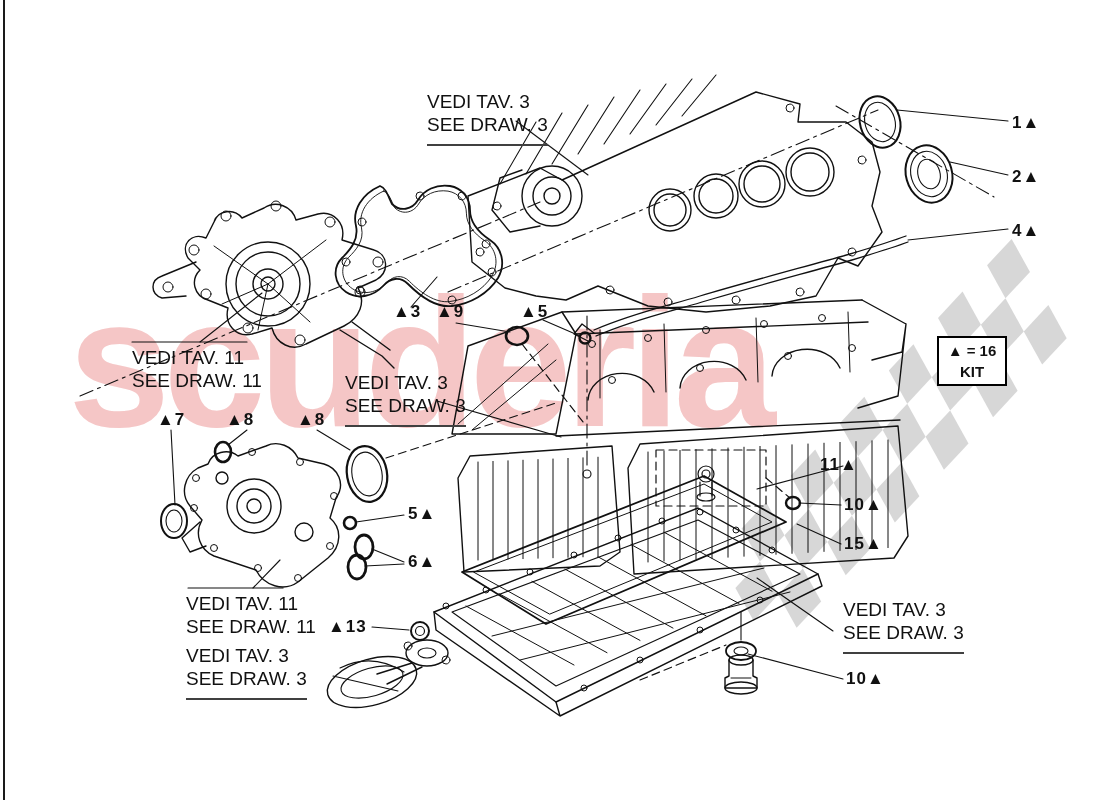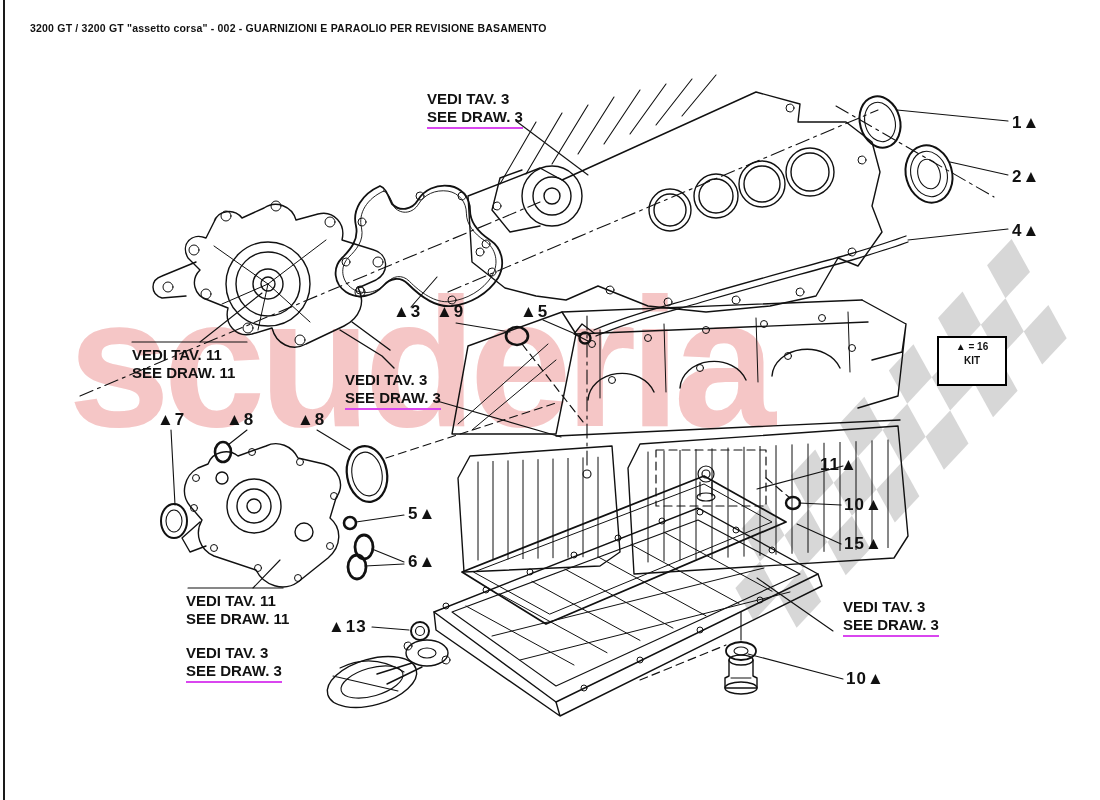--- a/index.html
+++ b/index.html
@@ -27,27 +27,27 @@
     position:absolute;left:90px;top:436px;font-size:62px;font-weight:400;
     letter-spacing:44px;color:var(--wm-sub);line-height:1;white-space:nowrap;
   }
   svg.layer{position:absolute;left:0;top:0;}
   
   .plabel{
     position:absolute;font-size:17px;font-weight:700;letter-spacing:1px;
     white-space:nowrap;
   }
   
-  .callout{position:absolute;font-size:15px;font-weight:700;line-height:1.22;white-space:nowrap;}
-  .callout .u{border-bottom:2px solid #d946ef;padding-bottom:0px;display:inline-block;}
+  .callout{position:absolute;font-size:19px;font-weight:400;line-height:1.22;white-space:nowrap;}
+  .callout .u{border-bottom:2px solid #404040;padding-bottom:8px;display:inline-block;}
   
   #kit-box{
     position:absolute;left:937px;top:336px;width:66px;height:44px;
     border:2px solid #000;background:#fff;text-align:center;
-    font-weight:700;font-size:10px;line-height:1.4;padding-top:2px;
+    font-weight:700;font-size:15px;line-height:1.4;padding-top:2px;
   }
 </style>
 </head>
 <body>
 
 <div id="stage">
 
   <svg class="layer" width="1100" height="800" aria-hidden="true">
     <g fill="#d7d7d7" transform="translate(1030,272) rotate(133) skewX(-18)" id="checker-g">
       <rect x="0" y="0" width="36" height="36"></rect>
@@ -371,21 +371,20 @@
       <line x1="437" y1="401" x2="561" y2="437"></line>
       <line x1="833" y1="631" x2="757" y2="578"></line>
       <line x1="333" y1="676" x2="398" y2="691"></line>
       <line x1="132" y1="342" x2="247" y2="342"></line>
       <line x1="200" y1="342" x2="262" y2="293"></line>
       <line x1="188" y1="588" x2="283" y2="588"></line>
       <line x1="253" y1="588" x2="280" y2="560"></line>
     </g>
   </svg>
 
-  <div id="diagram-title">3200 GT / 3200 GT "assetto corsa" - 002 - GUARNIZIONI E PARAOLIO PER REVISIONE BASAMENTO</div>
 
   <div id="kit-box">
     <div>▲ = 16</div>
     <div>KIT</div>
   </div>
 
   <div class="plabel" style="left:1012px;top:113px">1▲</div>
   <div class="plabel" style="left:1012px;top:167px">2▲</div>
   <div class="plabel" style="left:1012px;top:221px">4▲</div>
   <div class="plabel" style="left:393px;top:302px">▲3</div>

